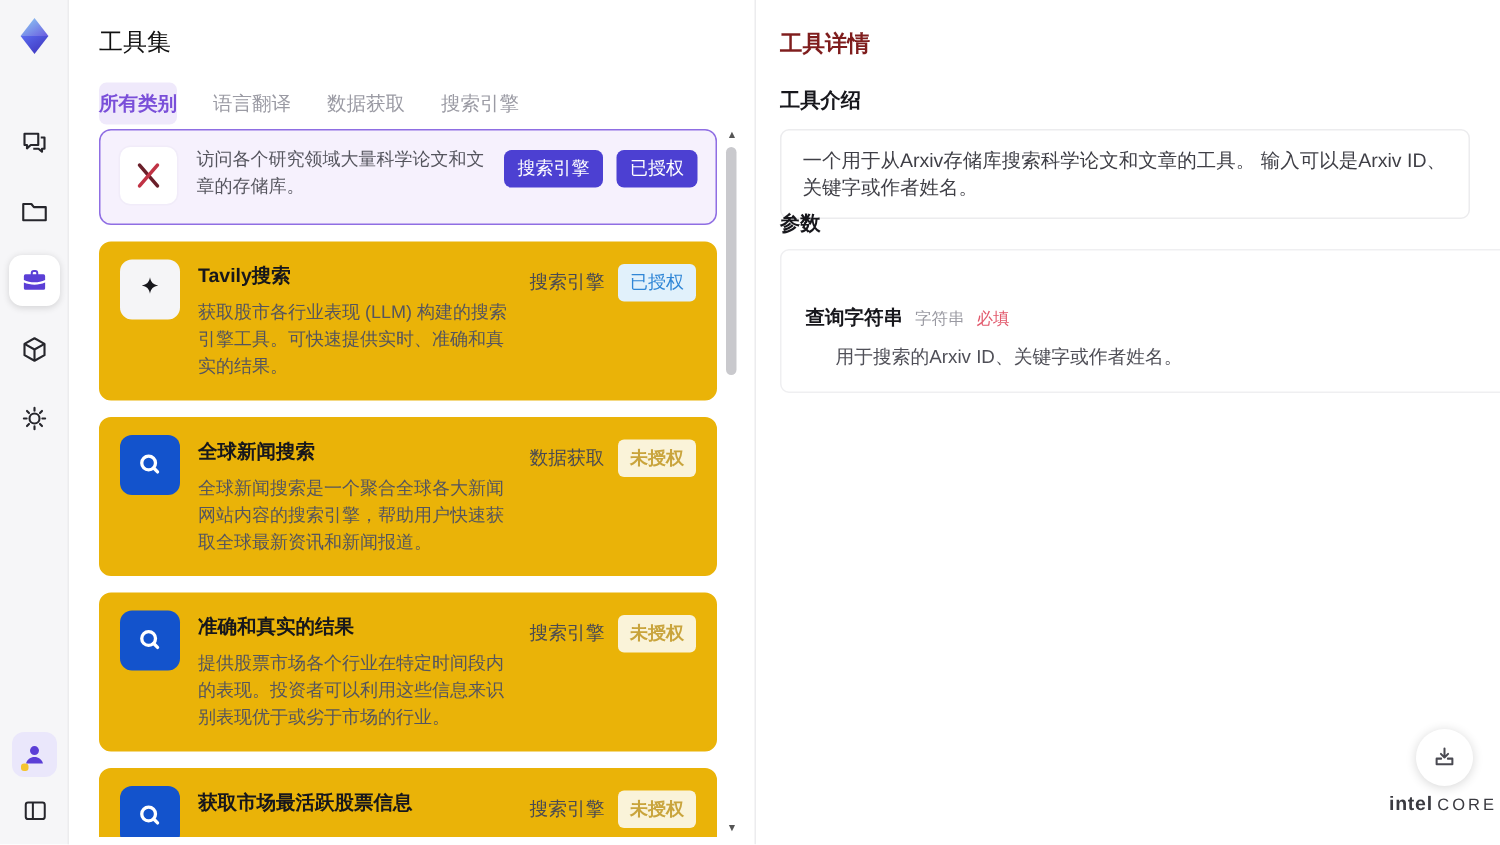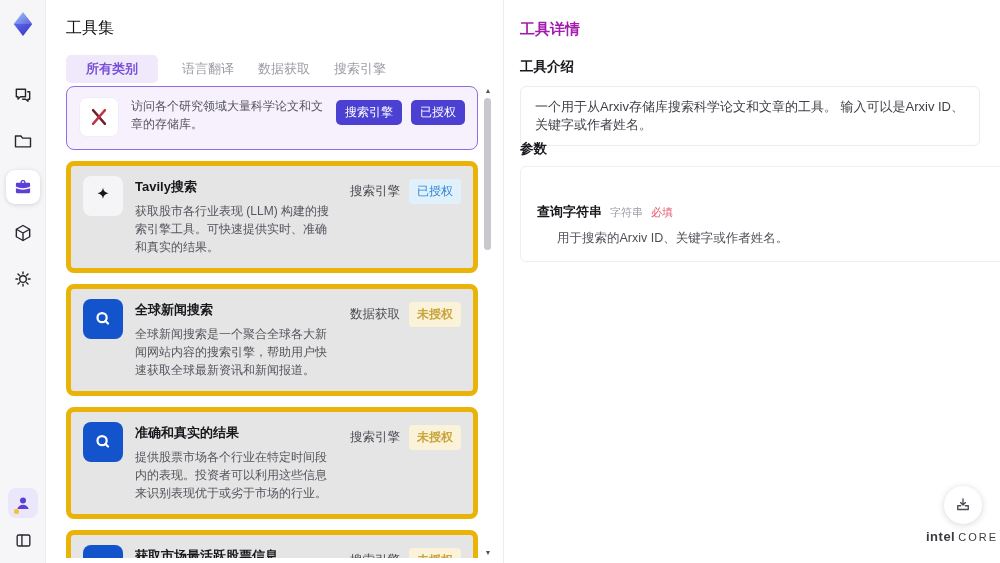--- a/index.html
+++ b/index.html
@@ -14,24 +14,24 @@
   .nav-item.active { background:#fff; box-shadow:0 1px 5px rgba(0,0,0,.14); }
   .sidebar-bottom { position:absolute; left:0; bottom:8px; width:46px; display:flex; flex-direction:column; align-items:center; gap:7px; }
   .avatar-btn { width:30px; height:30px; border-radius:8px; background:#eae7fb; display:flex; align-items:center; justify-content:center; position:relative; }
   .avatar-dot { position:absolute; left:6px; bottom:4px; width:5px; height:5px; border-radius:2px; background:#f4c430; }
 
   
   .main { position:absolute; left:47px; top:0; width:456px; height:563px; background:#fff; }
   .page-title { position:absolute; left:19px; top:18px; font-size:16px; font-weight:normal; color:#111; }
   .tabs { position:absolute; left:19px; top:55px; display:flex; gap:24px; align-items:center; font-size:13px; color:#9b9ba4; }
   .tab { cursor:pointer; padding:5px 0; }
-  .tab.active { background:#efe9fb; color:#7a4fd9; padding:5px 20px; border-radius:5px; font-weight:bold; }
+  .tab.active { background:#efe9fb; color:#7a4fd9; padding:5px 0; border-radius:5px; font-weight:bold; }
 
   .tool-list { position:absolute; left:19px; top:86px; width:414px; height:472px; overflow:hidden; }
-  .tool-card { width:412px; border:5px solid #eab308; border-radius:8px; background:#e5e5e5; padding:10px 12px 12px 12px; margin-bottom:11px; display:flex; gap:12px; cursor:pointer; }
+  .tool-card { width:412px; border:2px solid #eab308; border-radius:8px; background:#eab308; padding:10px 12px 12px 12px; margin-bottom:11px; display:flex; gap:12px; cursor:pointer; }
   .tool-card.selected { border:1.5px solid #8f6ee3; background:#f6f1fd; }
   .tool-icon { width:40px; height:40px; border-radius:8px; flex:0 0 40px; display:flex; align-items:center; justify-content:center; background:#f5f5f7; }
   .tool-icon.arxiv { background:#fff; border:1px solid #f1ecf9; }
   .tool-icon.blue { background:#1353cc; }
   .tool-body { flex:1; min-width:0; }
   .tool-name { font-size:13px; font-weight:bold; color:#17171c; margin-bottom:6px; margin-top:2px; }
   .tool-desc { font-size:12px; color:#55555e; line-height:1.5; }
   .tool-tags { display:flex; gap:9px; align-items:flex-start; flex:0 0 auto; padding-top:3px; }
   .tag-solid { background:#4c40d2; color:#fff; font-size:12px; padding:4px 9px; border-radius:5px; white-space:nowrap; }
   .cat-text { font-size:12.5px; color:#4a4a52; padding:4px 0; white-space:nowrap; }
@@ -41,21 +41,21 @@
   
   .scroll-track { position:absolute; left:436px; top:86px; width:10px; height:472px; }
   .scroll-arrow { position:absolute; left:0; width:10px; height:10px; font-size:7px; color:#555; text-align:center; line-height:10px; cursor:pointer; }
   .scroll-arrow.up { top:0; }
   .scroll-arrow.down { bottom:0; }
   .scroll-thumb { position:absolute; left:1px; top:12px; width:7px; height:152px; background:#c9c9cd; border-radius:4px; cursor:pointer; }
 
   
   .divider { position:absolute; left:503px; top:0; width:1px; height:563px; background:#ececee; }
   .details { position:absolute; left:504px; top:0; width:496px; height:563px; }
-  .details-title { position:absolute; left:16px; top:20px; font-size:15px; font-weight:bold; color:#a21caf; }
+  .details-title { position:absolute; left:16px; top:20px; font-size:15px; font-weight:bold; color:#7f1d1d; }
   .intro-heading { position:absolute; left:16px; top:58px; font-size:13.5px; font-weight:bold; color:#17171c; }
   .intro-box { position:absolute; left:16px; top:86px; width:460px; border:1px solid #ececee; border-radius:6px; background:#fff; padding:11px 14px; font-size:13px; color:#3f3f46; line-height:1.4; }
   .params-heading { position:absolute; left:16px; top:140px; font-size:13.5px; font-weight:bold; color:#17171c; }
   .param-card { position:absolute; left:16px; top:166px; width:516px; border:1px solid #efeff1; border-radius:6px; background:#fff; padding:14px 16px; }
   .param-line { display:flex; align-items:baseline; gap:8px; }
   .param-name { font-size:13px; font-weight:bold; color:#17171c; }
   .param-type { font-size:11px; color:#9a9aa2; }
   .param-req { font-size:11px; color:#e25a6d;margin-top:24px; }
   .param-desc { margin-top:9px; font-size:12.5px; color:#4f4f57;margin-left:20px; }
 

